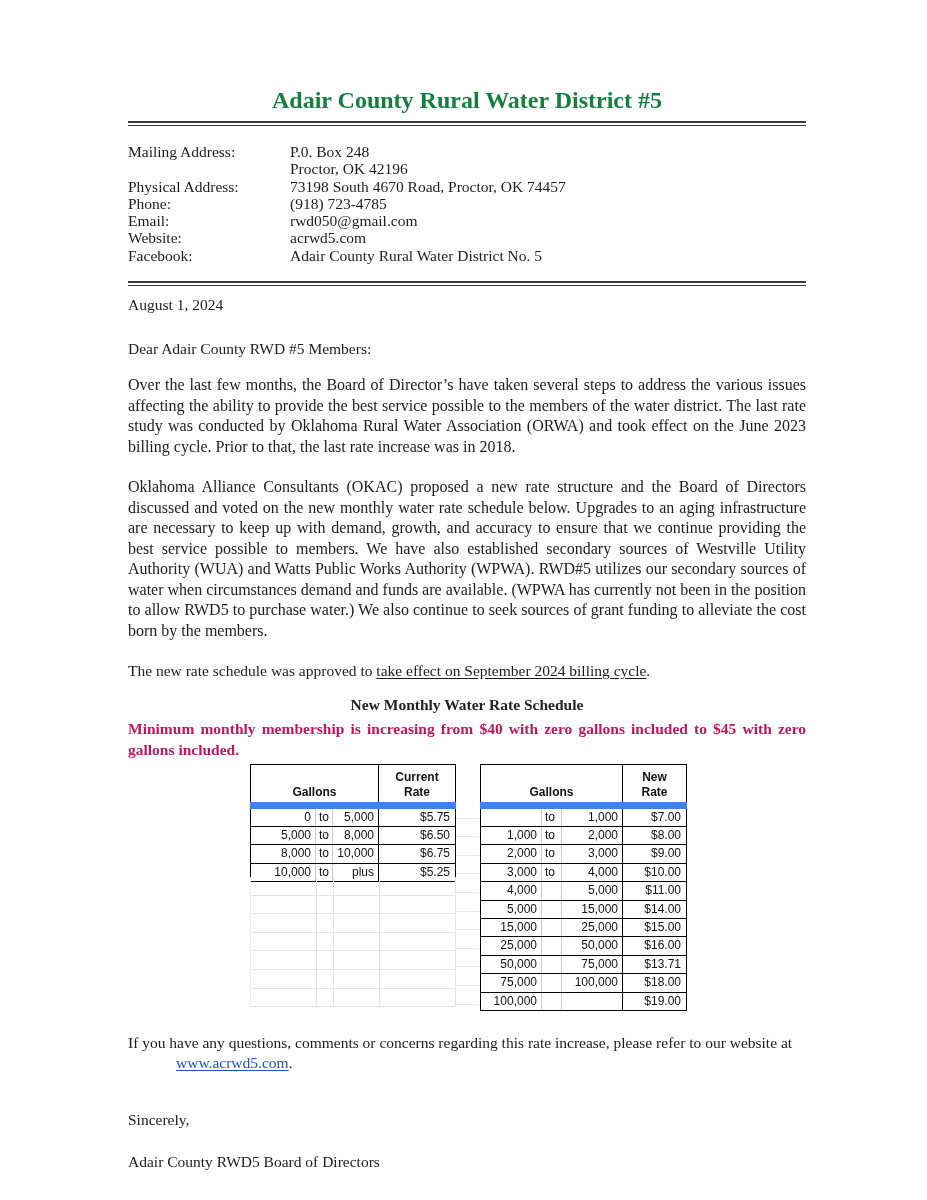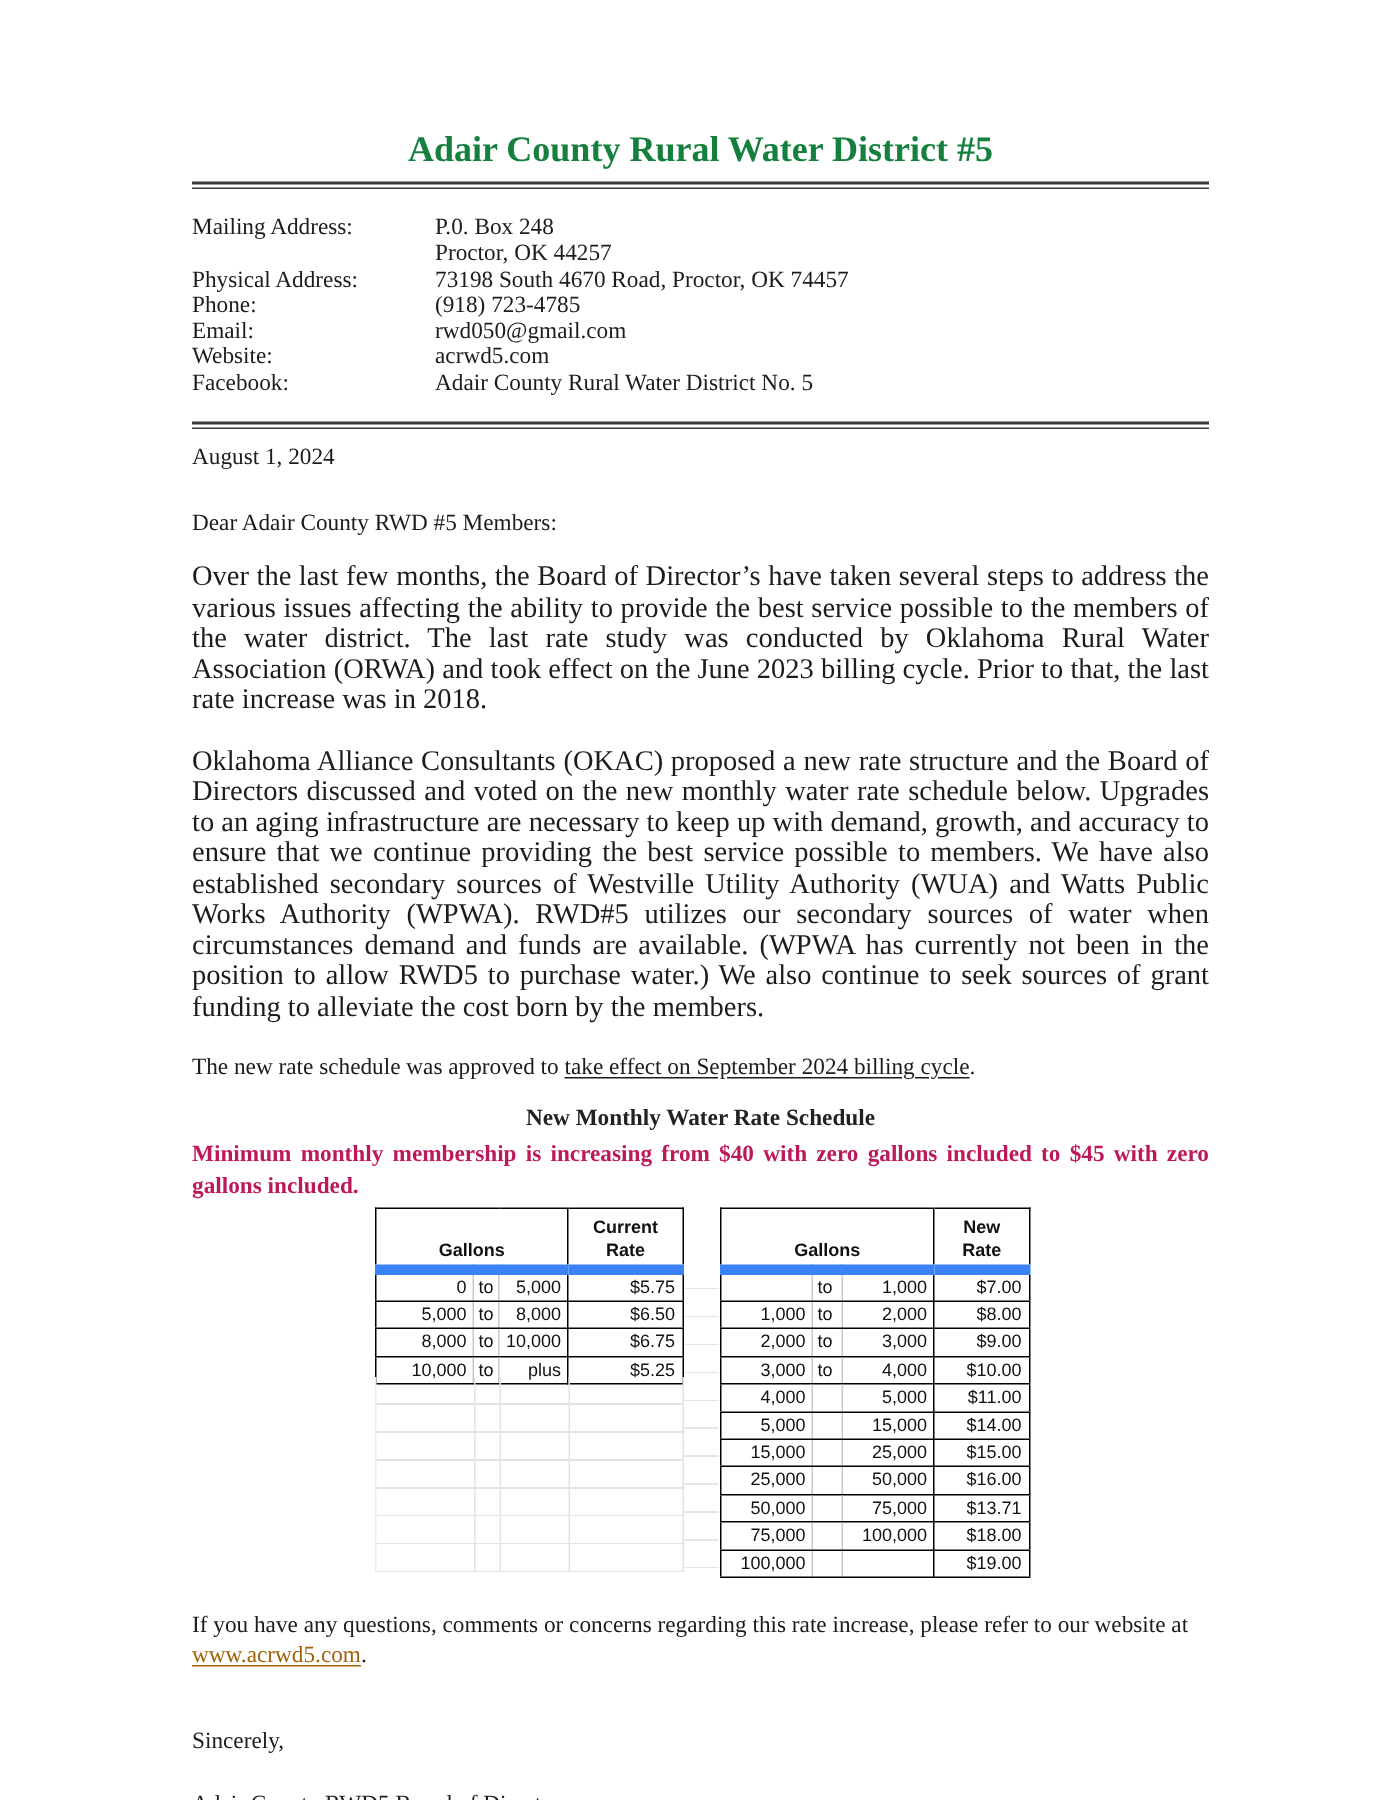--- a/index.html
+++ b/index.html
@@ -28,21 +28,21 @@
   .rule-1{margin-top:7px;}
   .rule-2{margin-top:17px;}
   .letterhead{margin-top:17px;font-size:15.5px;}
   .lh-row{display:flex;line-height:17.3px;}
   .lh-label{width:162px;flex:0 0 162px;}
   .lh-value{flex:1;}
   .date-line{margin-top:9px;font-size:15.5px;line-height:20px;}
   .salutation{margin-top:24px;font-size:15.5px;line-height:20px;}
   .body-para{
     margin:0;margin-top:16px;
-    font-size:19px;line-height:20.5px;
+    font-size:16px;line-height:20.5px;
     text-align:justify;
     font-family:Liberation Serif, serif;
   }
   .p2{margin-top:20px;}
   .approved-line{margin-top:20px;font-size:15.5px;line-height:20.5px;}
   .u{text-decoration:underline;text-underline-offset:2px;}
   .schedule-heading{
     margin-top:14px;
     font-size:15.5px;font-weight:bold;text-align:center;line-height:18px;
     color:#222;
@@ -87,37 +87,37 @@
     border-left:1px solid #ececec;
   }
   .ghost-v{position:absolute;top:0;width:1px;height:130px;background:#e3e3e3;}
   .gv1{left:65px;} .gv2{left:82px;} .gv3{left:128px;} .gv4{left:204px;}
   .gap-stubs{
     position:absolute;left:328px;top:36px;width:23px;height:207px;
     background-image:repeating-linear-gradient(to bottom, transparent 0px, transparent 17.6px, #e6e6e6 17.6px, #e6e6e6 18.6px);
   }
   
   .closing-para{margin-top:22px;font-size:15.5px;line-height:20.5px;}
-  a.site-link{color:#a16207;text-decoration:underline;text-underline-offset:2px;}
+  a.site-link{color:#1d4ed8;text-decoration:underline;text-underline-offset:2px;margin-left:48px;}
   .signoff{margin-top:36px;font-size:15.5px;line-height:20px;}
   .signature{margin-top:22px;font-size:15.5px;line-height:20px;}
 </style>
 </head>
 <body>
 
 <div class="page">
   <div class="content">
 
     <h1 class="doc-title">Adair County Rural Water District #5</h1>
     <div class="double-rule rule-1"></div>
 
     <div class="letterhead">
       <div class="lh-row">
         <span class="lh-label">Mailing Address:</span>
-        <span class="lh-value"><span>P.0. Box 248</span><br><span>Proctor, OK 44257</span></span>
+        <span class="lh-value"><span>P.0. Box 248</span><br><span>Proctor, OK 42196</span></span>
       </div>
       <div class="lh-row">
         <span class="lh-label">Physical Address:</span>
         <span class="lh-value">73198 South 4670 Road, Proctor, OK 74457</span>
       </div>
       <div class="lh-row">
         <span class="lh-label">Phone:</span>
         <span class="lh-value">(918) 723-4785</span>
       </div>
       <div class="lh-row">

